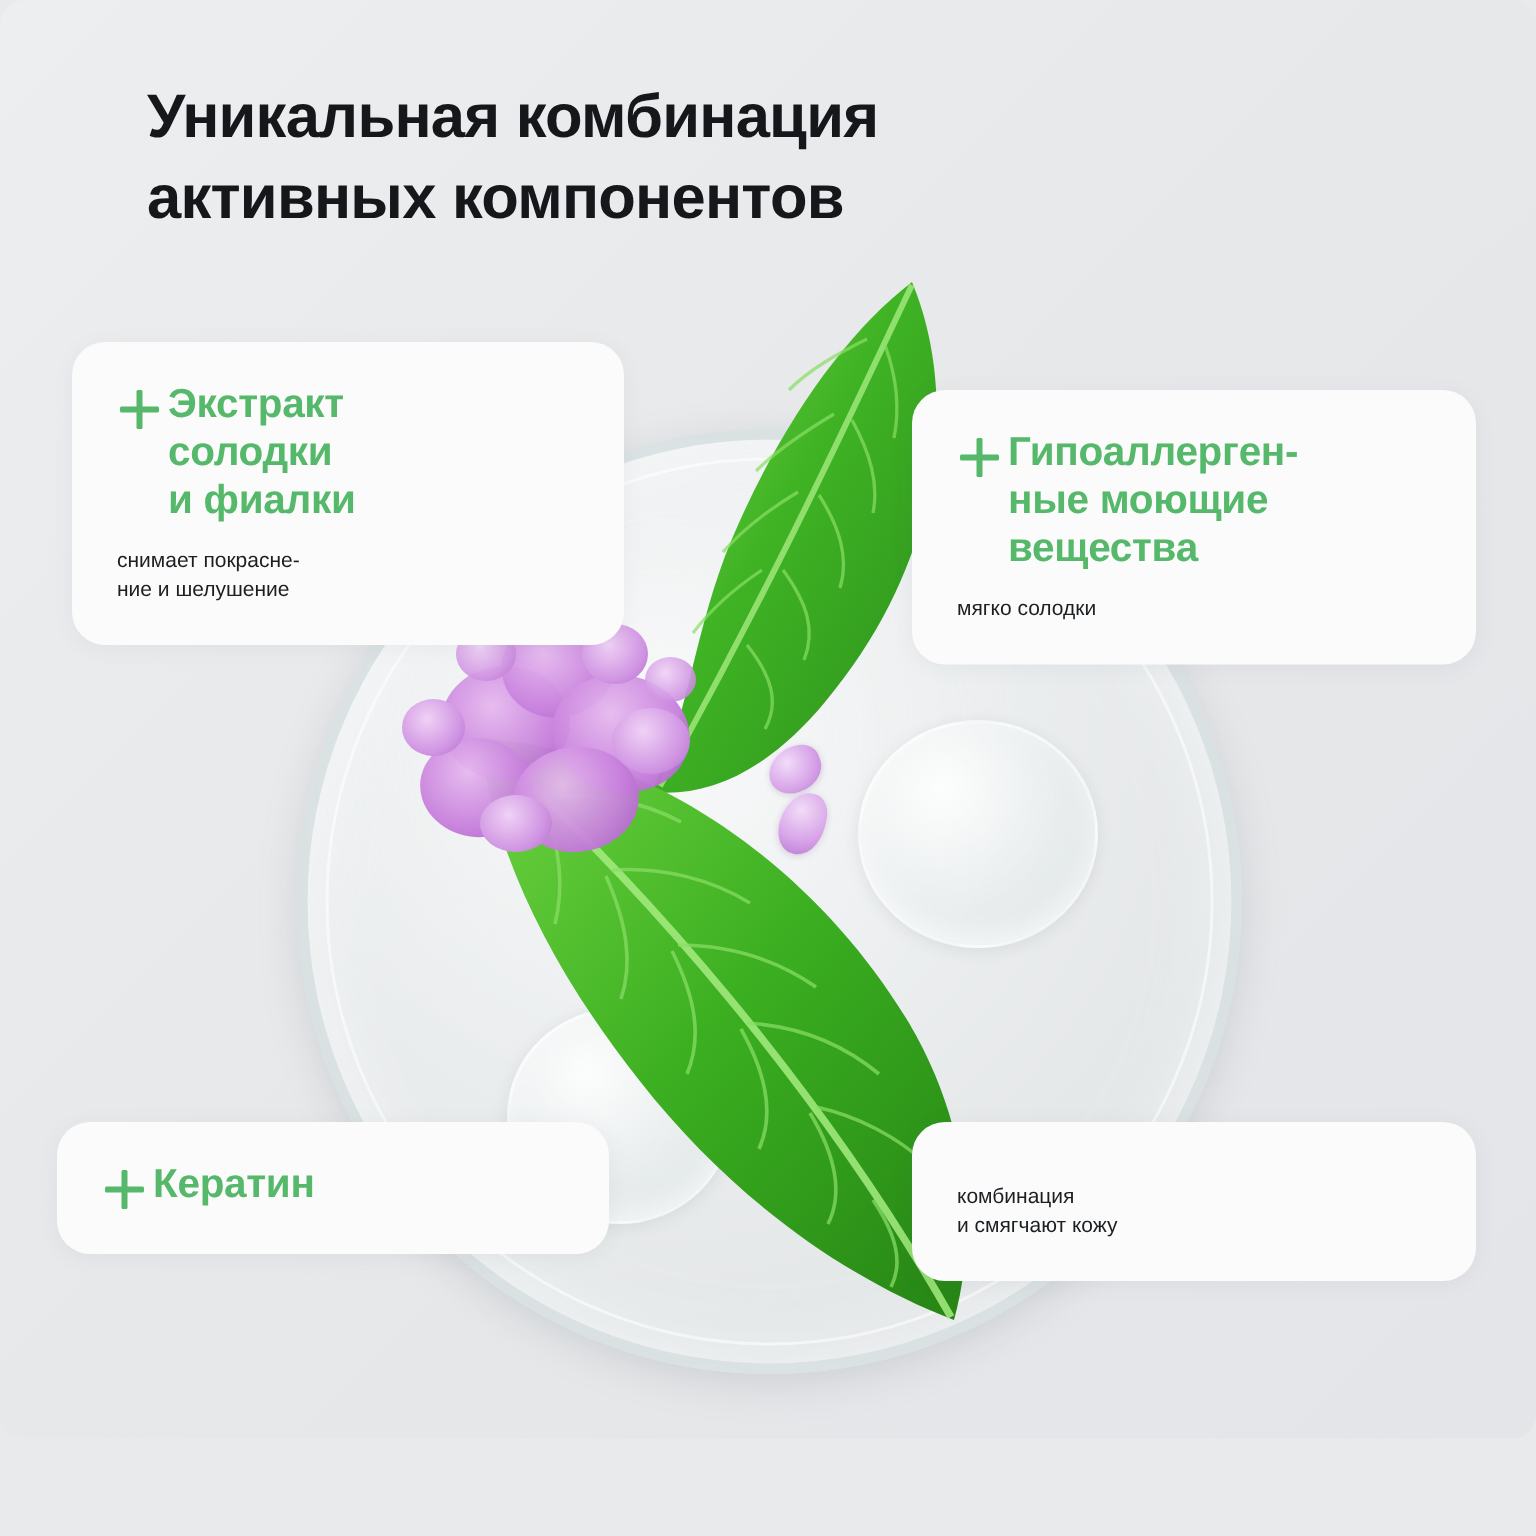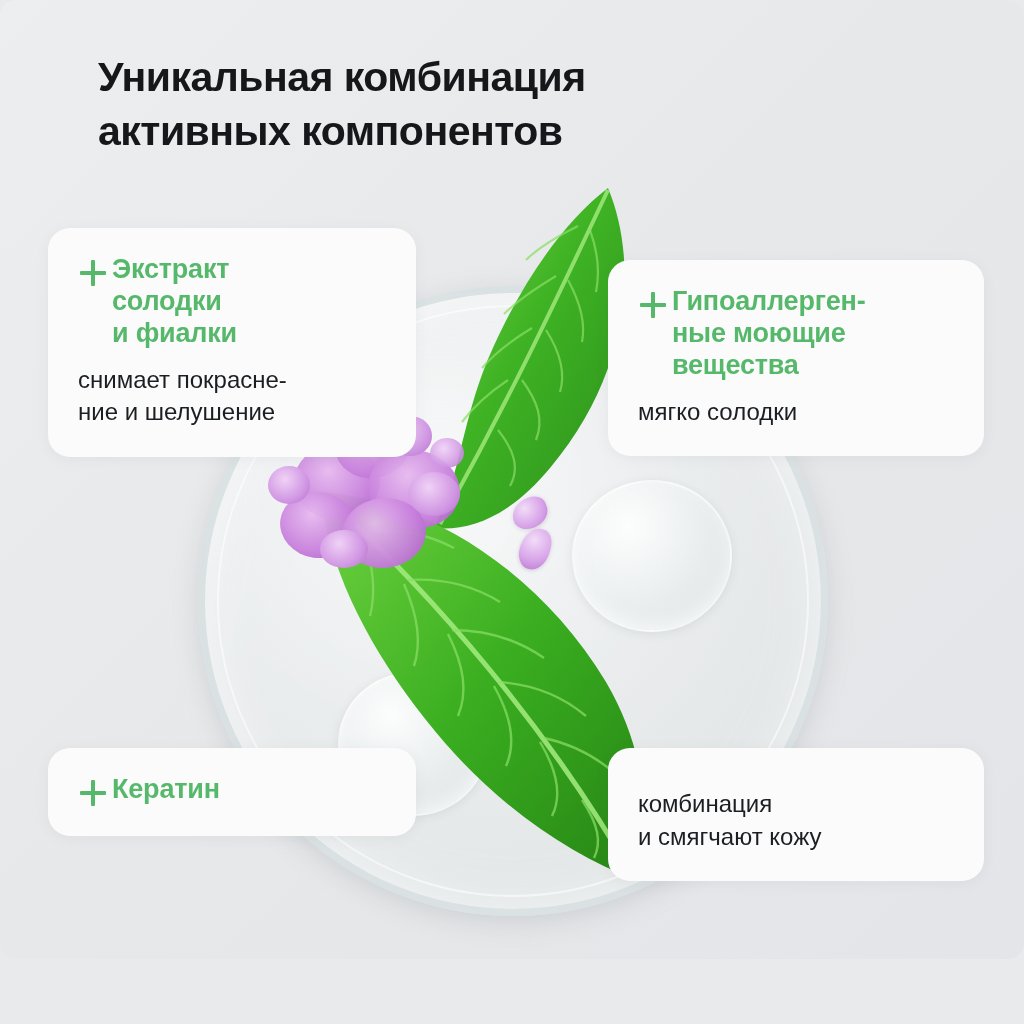--- a/index.html
+++ b/index.html
@@ -136,29 +136,29 @@
   .card-title {
     font-size: 27px;
     font-weight: bold;
     line-height: 1.18;
     color: #56b86a;
     letter-spacing: -0.2px;
     white-space: pre-line;
   }
   .card-desc {
     margin-top: 14px;
-    font-size: 24px;
+    font-size: 14px;
     line-height: 1.36;
     color: #1c1f22;
     white-space: pre-line;
   }
 
   #card-licorice { left: 48px;  top: 228px;  width: 368px; }
   #card-hypo     { left: 608px; top: 228px;  width: 376px; margin-top: 32px; }
-  #card-keratin  { left: 48px;  top: 748px;  width: 368px; }
+  #card-keratin  { left: 38px;  top: 748px;  width: 368px; }
   #card-protein  { left: 608px; top: 748px;  width: 376px; }
 </style>
 </head>
 <body>
 
 <div class="canvas">
 
   <div class="photo">
 
     <div class="dish"></div>

